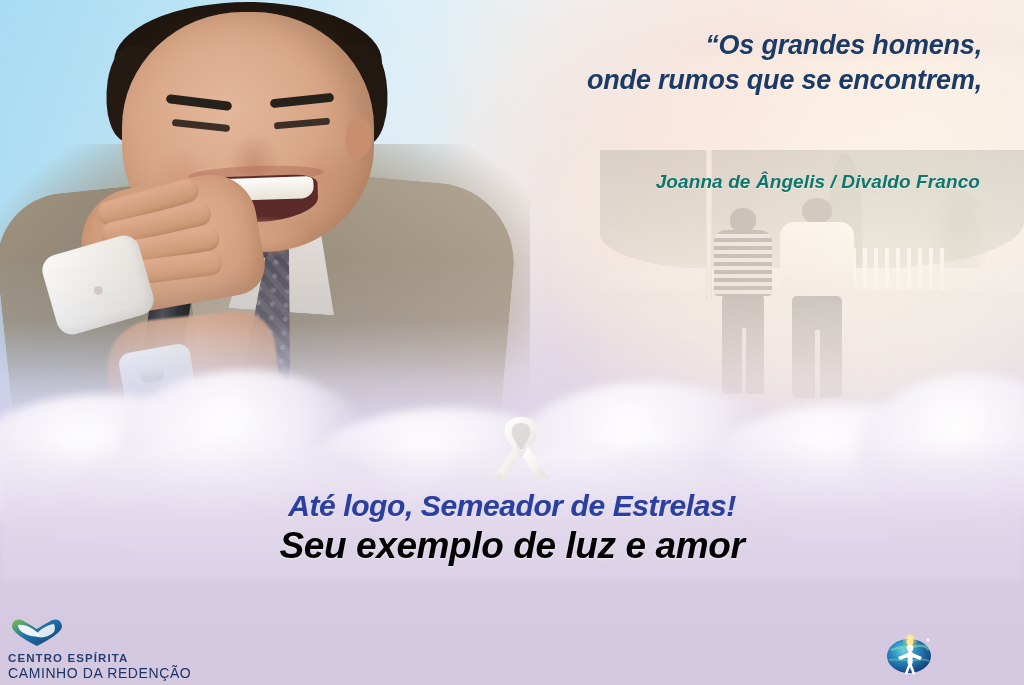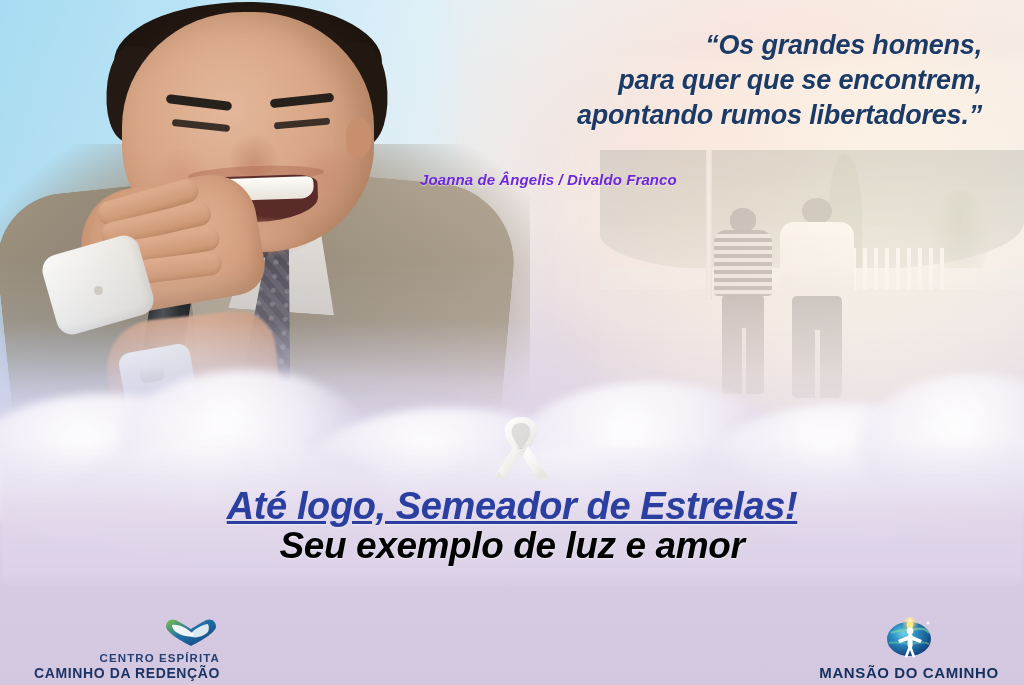--- a/index.html
+++ b/index.html
@@ -327,66 +327,66 @@
     font-style: italic;
     font-weight: 700;
     font-size: 27px;
     line-height: 1.29;
     letter-spacing: -0.2px;
     text-shadow: 0 1px 1px rgba(255,255,255,0.55);
   }
   .quote .ql { display:block; white-space: nowrap; }
   .attrib {
     position:absolute; right: 44px; top: 171px; width: 560px;
-    color: #6d28d9;
+    text-align: right;
+    color: #0f766e;
     font-style: italic;
     font-weight: 700;
-    font-size: 15px;
+    font-size: 19px;
     letter-spacing: 0.1px;
     text-shadow: 0 1px 1px rgba(255,255,255,0.5);
   }
 
   
   .ribbon-wrap { position:absolute; left: 487px; top: 413px; width: 68px; height: 72px; }
 
   
   .headline {
     position:absolute; left: 0; right: 0; top: 486px;
     text-align: center;
     font-style: italic;
     font-weight: 700;
     letter-spacing: -0.4px;
   }
   .headline .h1 {
-    display:block; font-size: 38px; line-height: 40px;
+    display:block; font-size: 30px; line-height: 40px;
     color: #2b3fa0;
     text-shadow: 0 1px 2px rgba(255,255,255,0.55), 0 0 1px rgba(43,63,160,0.4);
-    text-decoration: underline;
   }
   .headline .h2 {
     display:block; font-size: 37px; line-height: 40px;
     color: #000000;
     text-shadow: 0 1px 2px rgba(255,255,255,0.55);
   }
   .headline .h3 {
     display:block; font-size: 37px; line-height: 40px;
     color: #2e86c8;
     text-shadow: 0 1px 2px rgba(255,255,255,0.6);
   }
 
   
-  .logo-left { position:absolute; left: 20px; bottom: 4px; width: 200px; text-align:right; }
+  .logo-left { position:absolute; left: 8px; bottom: 4px; width: 200px; text-align:left; }
   .logo-right { position:absolute; right: 10px; bottom: 4px; width: 210px; text-align:center; }
   .logo-mark { display:block; margin: 0 auto 1px; }
   .logo-l1 {
     font-size: 11.5px; font-weight: 700; letter-spacing: 1.1px;
     color: #253f72; line-height: 13px;
   }
   .logo-l2 {
-    font-size: 14px; font-weight: 700; letter-spacing: 0.6px;
+    font-size: 14px; font-weight: 400; letter-spacing: 0.6px;
     color: #1c3366; line-height: 16px;
   }
   .logo-r1 {
     font-size: 15px; font-weight: 700; letter-spacing: 0.6px;
     color: #14305f; line-height: 17px;
   }
 </style>
 </head>
 <body>
 
@@ -466,22 +466,21 @@
     <div class="cloud" style="left: 510px; top: 52px; width: 280px; height: 150px;"></div>
     <div class="cloud" style="left: 700px; top: 74px; width: 300px; height: 140px;"></div>
     <div class="cloud" style="left: 860px; top: 44px; width: 230px; height: 150px;"></div>
     <div class="cloud" style="left:  60px; top: 110px; width: 340px; height: 120px; opacity:.9;"></div>
     <div class="cloud" style="left: 420px; top: 118px; width: 360px; height: 118px; opacity:.9;"></div>
     <div class="cloudfloor"></div>
   </div>
 
   <div class="quote">
     <span class="ql">“Os grandes homens,</span>
-    <span class="ql">para quer que se encontrem,</span>
-    <span class="ql">apontando rumos libertadores.”</span>
+    <span class="ql">onde rumos que se encontrem,</span>
   </div>
   <div class="attrib">Joanna de Ângelis / Divaldo Franco</div>
 
   <div class="ribbon-wrap">
     <svg width="68" height="72" viewBox="0 0 68 72" aria-hidden="true">
       <defs>
         <linearGradient id="rg" x1="0" y1="0" x2="1" y2="1">
           <stop offset="0%" stop-color="#ffffff"></stop>
           <stop offset="55%" stop-color="#f3f2ef"></stop>
           <stop offset="100%" stop-color="#dedbd6"></stop>
@@ -545,16 +544,15 @@
         <g fill="#ffffff">
           <circle cx="31" cy="14" r="3.4"></circle>
           <rect x="28.6" y="17" width="5" height="14" rx="2.2"></rect>
           <path d="M31 18 L19 23 L20.6 26 L31 22.4 Z"></path>
           <path d="M31 18 L43 23 L41.4 26 L31 22.4 Z"></path>
           <path d="M29.4 30 L25.6 40 L28.2 40.6 L31 33 L33.8 40.6 L36.4 40 L32.6 30 Z"></path>
         </g>
         <circle cx="49" cy="6" r="1.4" fill="#ffffff" opacity="0.9"></circle>
       </svg>
     </span>
-    <div class="logo-r1">MANSÃO DO CAMINHO</div>
   </div>
 
 </div>
 
 </body></html>

